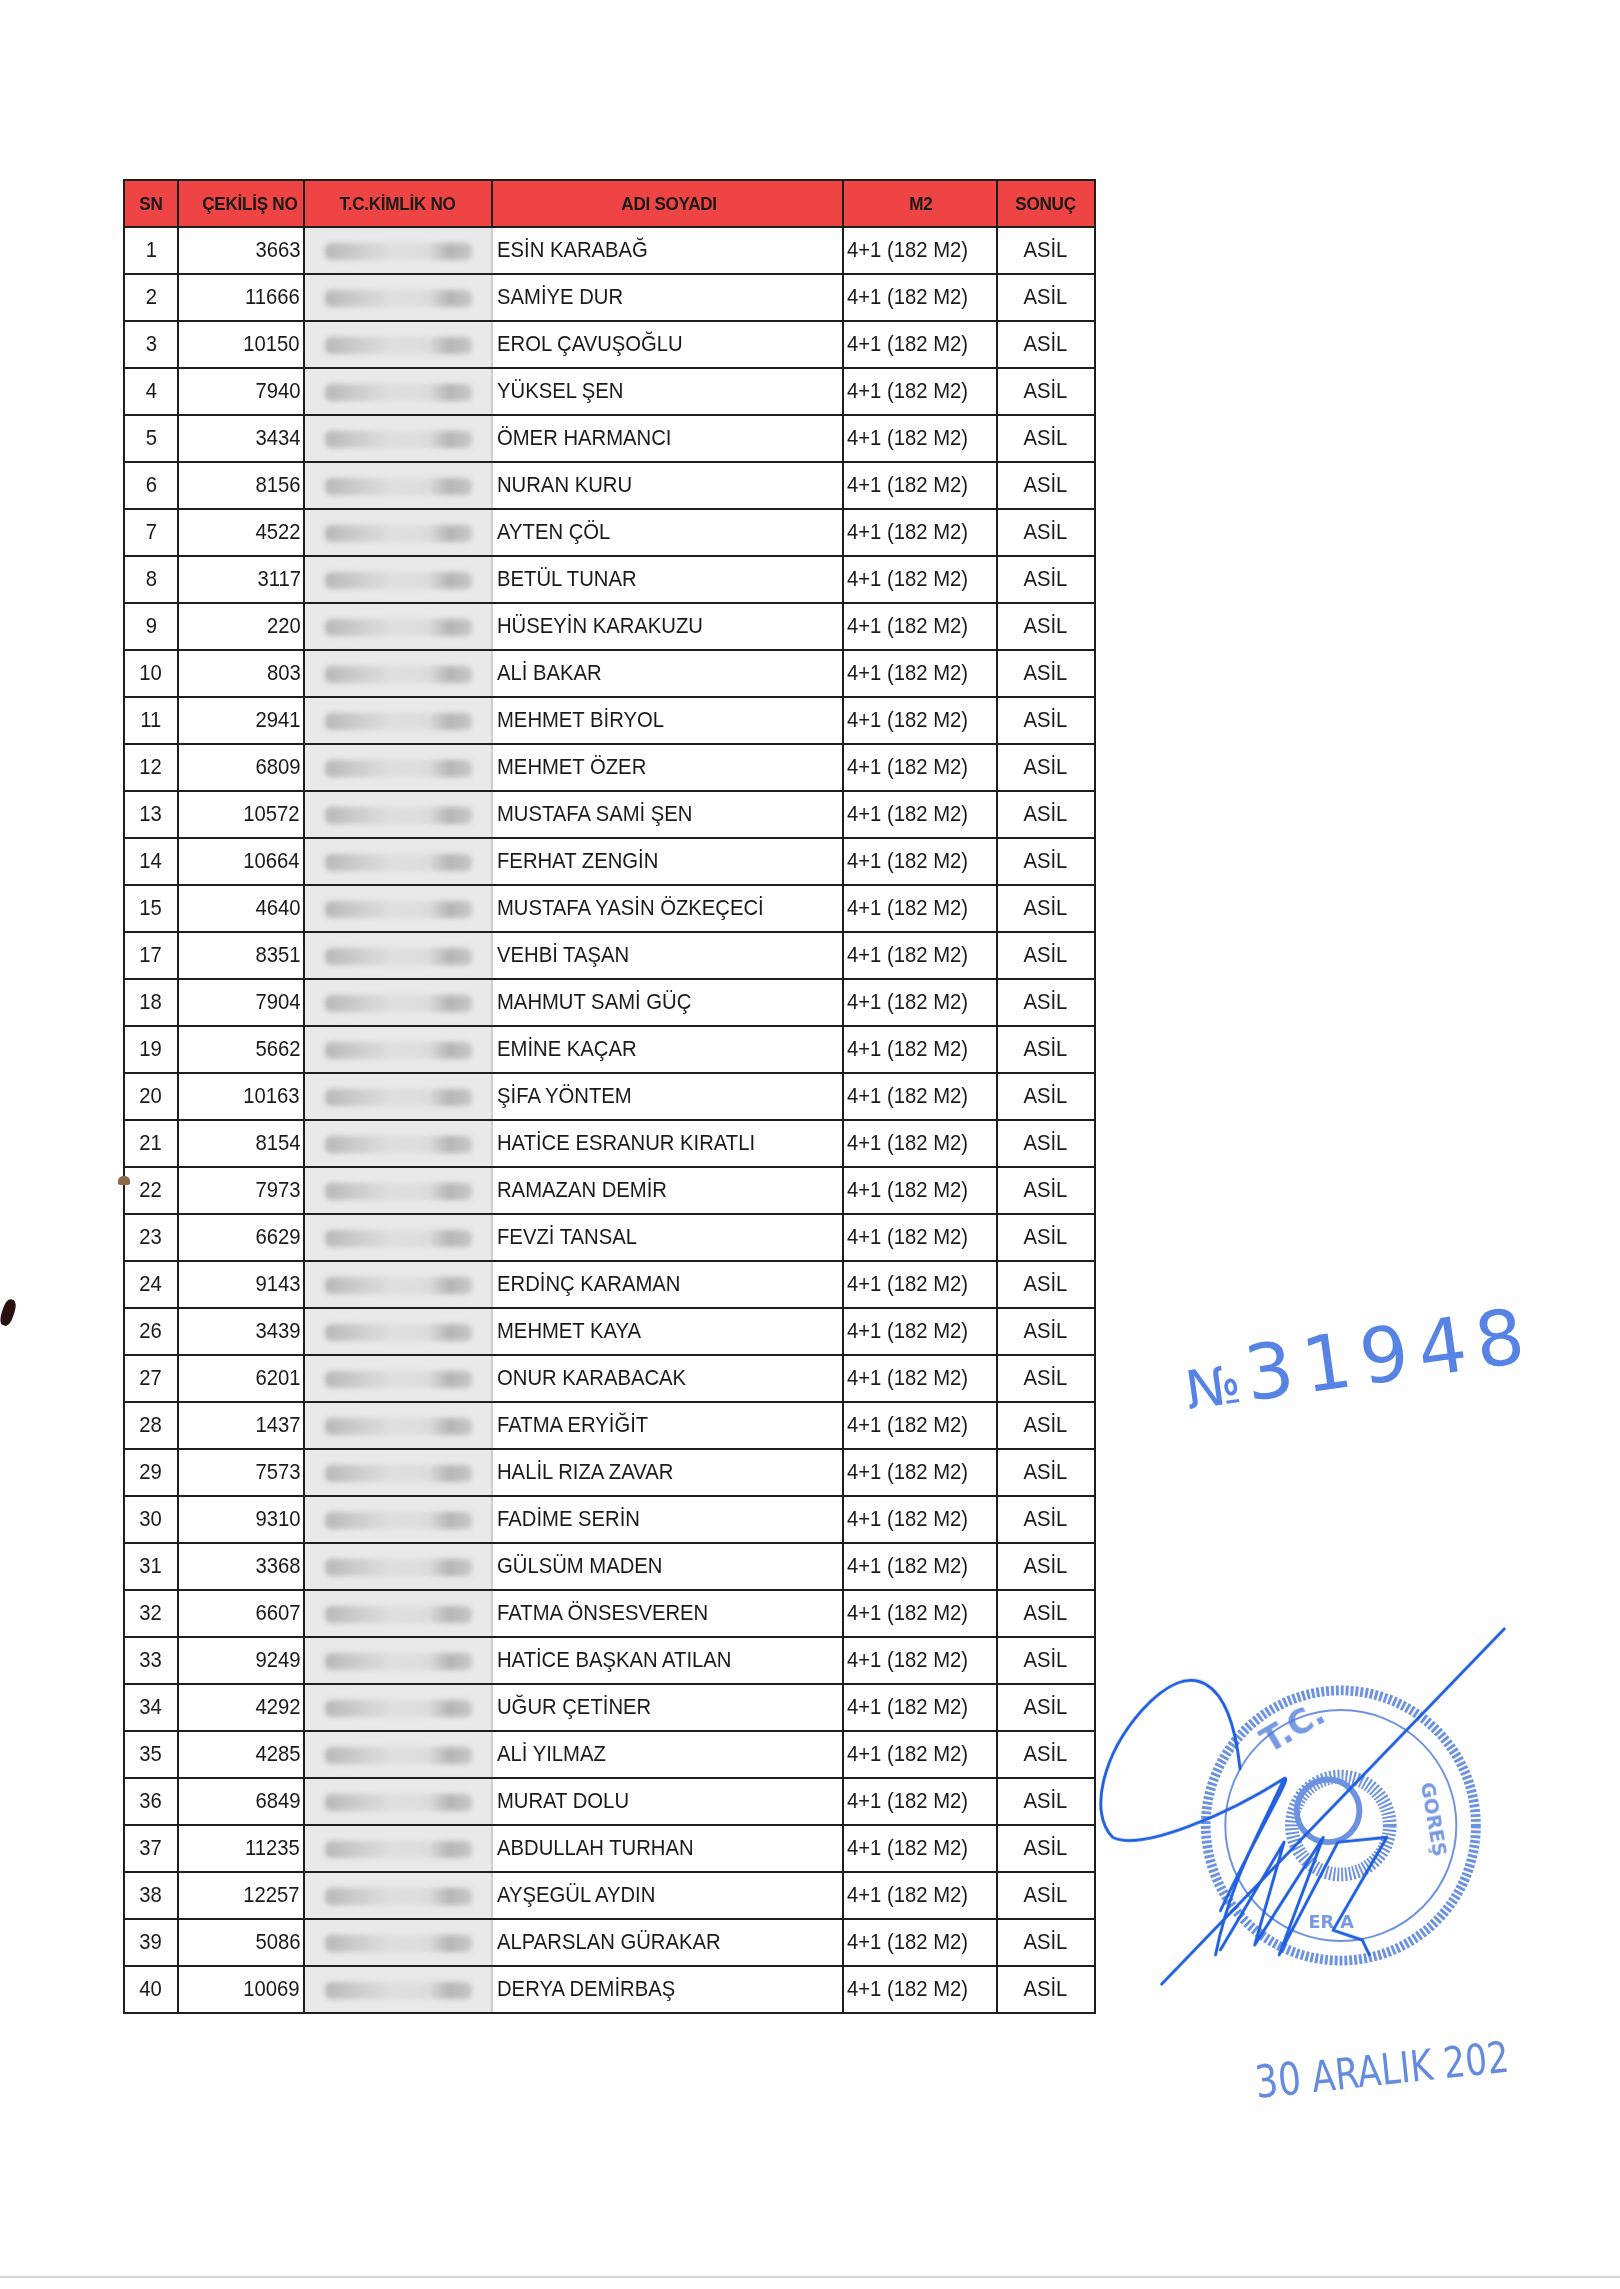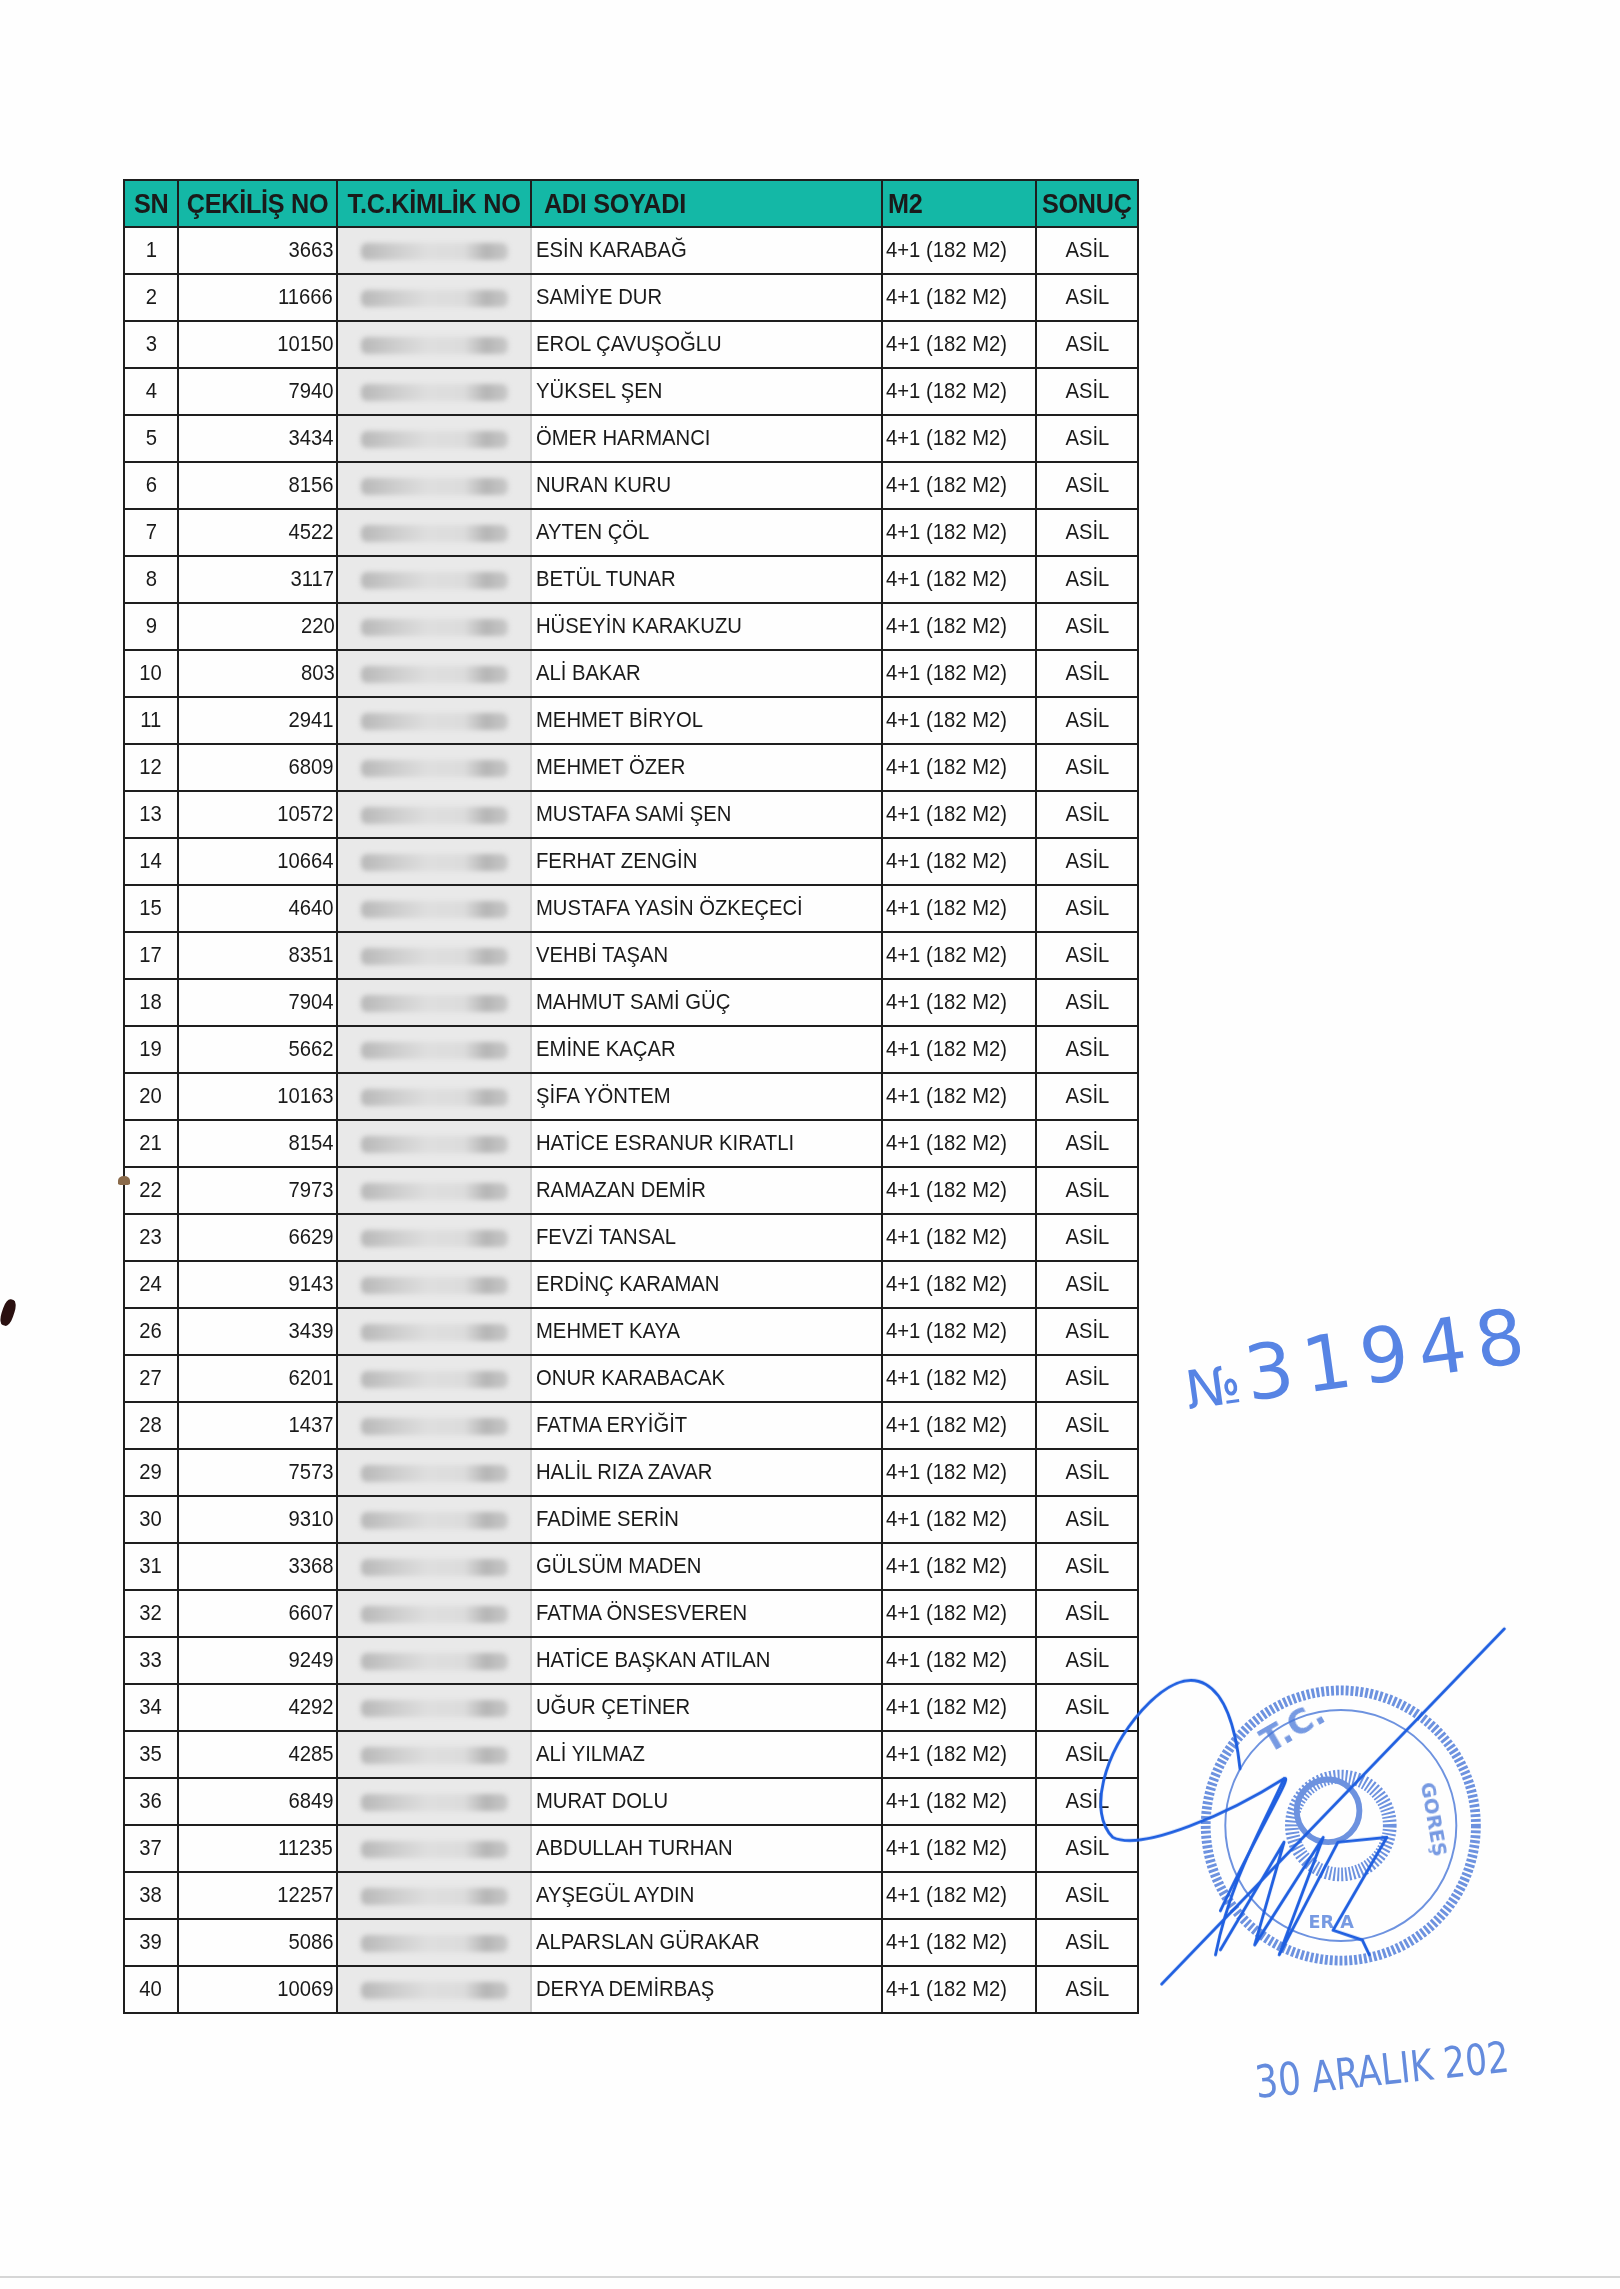--- a/index.html
+++ b/index.html
@@ -15,30 +15,30 @@
   }
   .sheet th, .sheet td {
     border: 2px solid #1e1e1e;
     height: 45px; padding: 0;
     font-size: 22.5px; line-height: 1;
     white-space: nowrap; overflow: hidden;
     transform: scaleX(0.86); transform-origin: left center;
   }
   .sheet th, .sheet td { transform: none; }
   .sheet thead th {
-    background: #14b8a6; font-weight: bold; font-size: 28px;
+    background: #ef4444; font-weight: bold; font-size: 19px;
     height: 45px; letter-spacing: -0.3px;
   }
   .c-sn { width: 52px; text-align: center; }
   .c-no { width: 124px; text-align: right; }
   .c-tc { width: 186px; text-align: center; }
   .c-name { width: 345px; text-align: left; padding-left: 3.9px !important; }
   .c-m2 { width: 149px; text-align: left; padding-left: 2.9px !important; margin-top: 12px; }
   .c-res { width: 96px; text-align: center; }
-  .sheet thead .c-name, .sheet thead .c-m2 { text-align: left; }
+  .sheet thead .c-name, .sheet thead .c-m2 { text-align: center; }
   td.c-tc { background: #e9e9e9; border-left-color: #cfcfcf; border-right-color: #cfcfcf; }
   .blur {
     display: inline-block; width: 147px; height: 17.6px; border-radius: 5.9px;
     background: linear-gradient(90deg, #b8b8b8 0%, #cfcfcf 25%, #dedede 45%, #dcdcdc 70%, #b5b5b5 85%, #c9c9c9 100%);
     filter: blur(2.9px); vertical-align: middle;
   }
   .txt { display: inline-block; transform: scaleX(0.9); transform-origin: left center; }
   .c-sn .txt, .c-no .txt, .c-res .txt, thead .txt { transform-origin: center; }
 
   .stamp-no {

